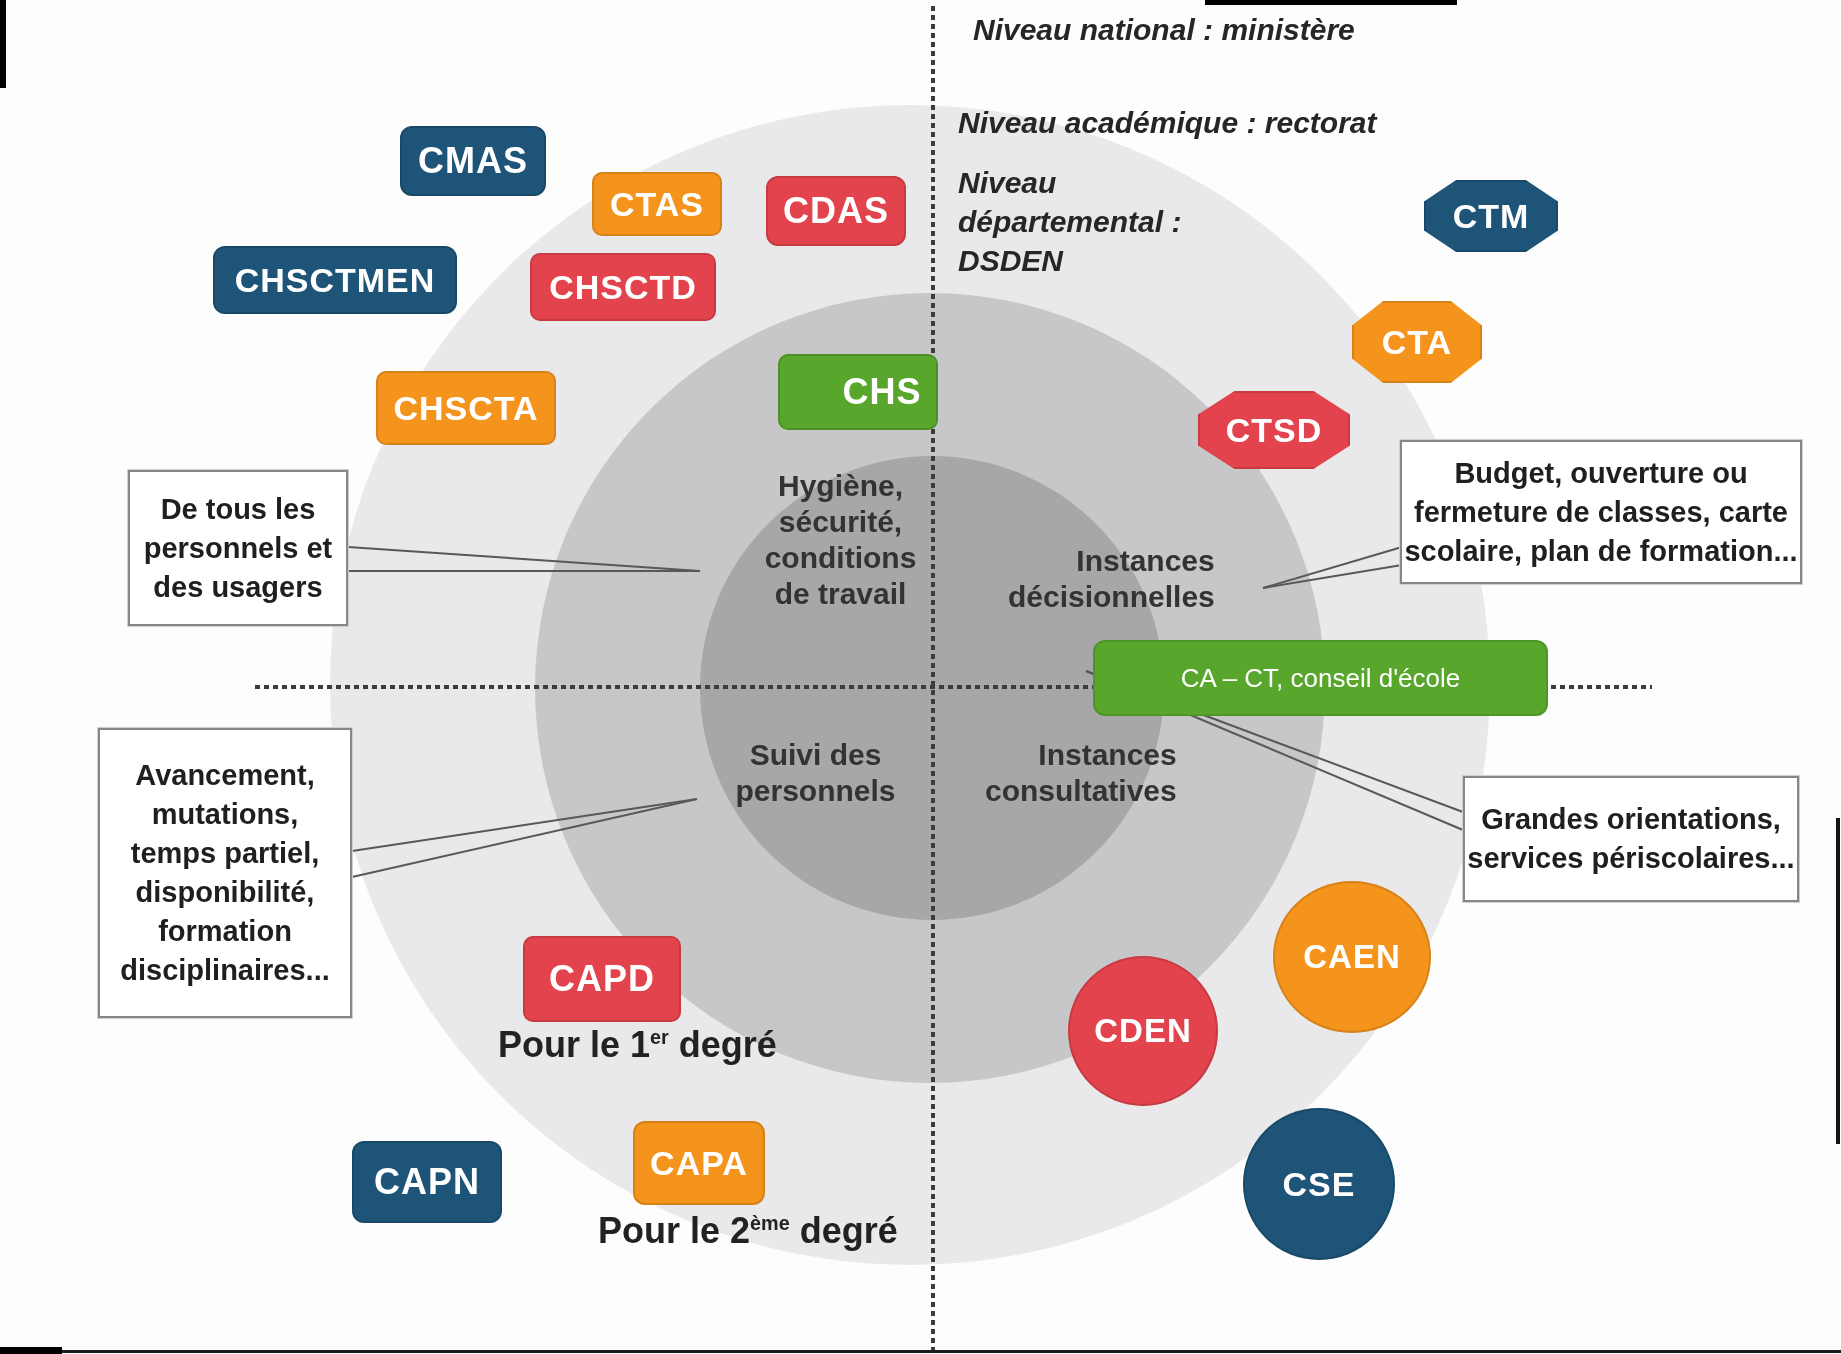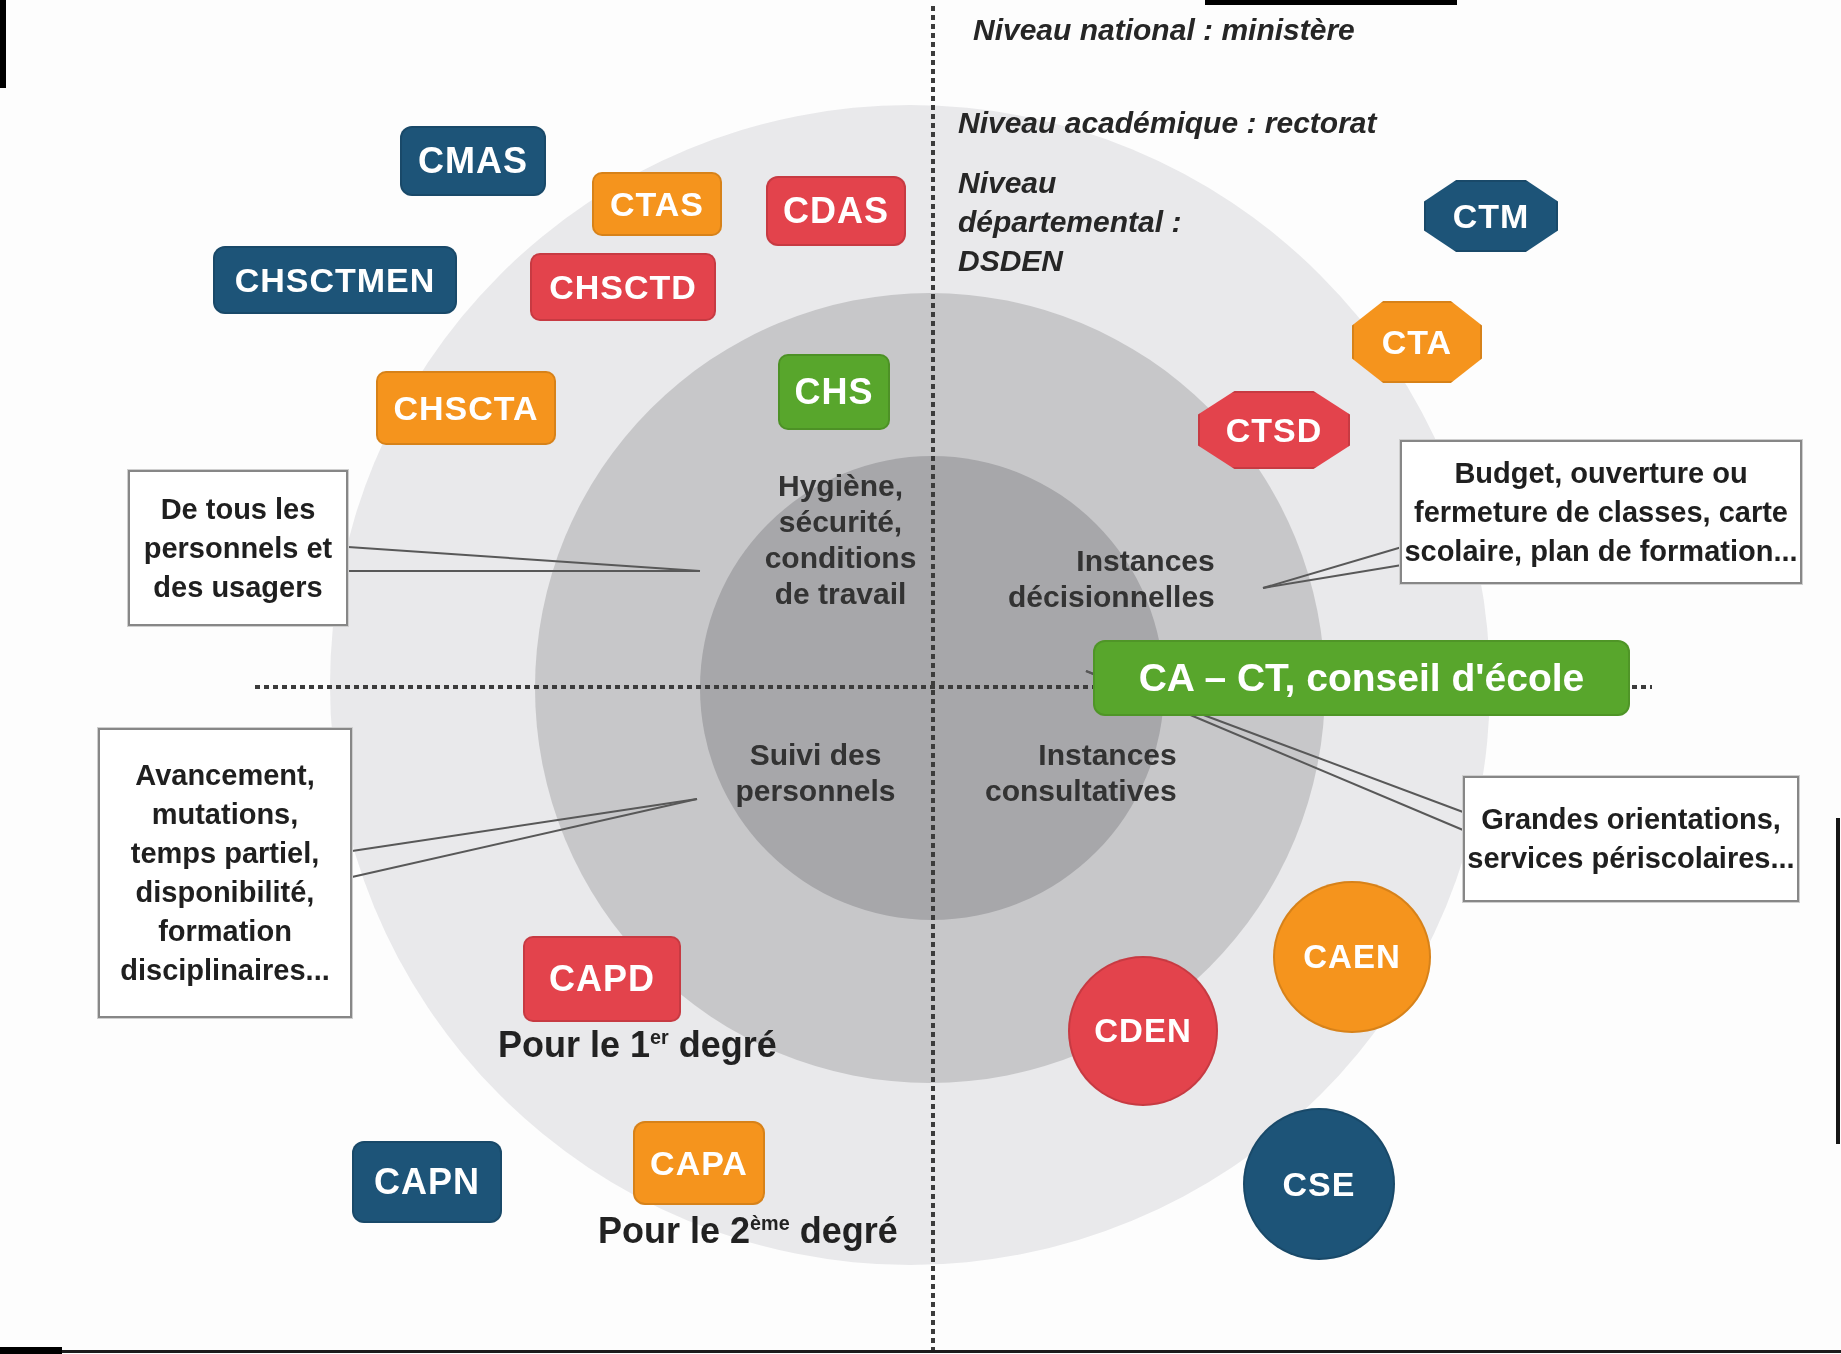--- a/index.html
+++ b/index.html
@@ -26,29 +26,29 @@
 
   .qlabel{position:absolute;z-index:5;font-weight:bold;color:#333;font-size:30px;line-height:36px;text-align:right;}
   .qlabel.center{text-align:center;}
 
   .badge{position:absolute;z-index:6;display:flex;align-items:center;justify-content:center;
     color:#fff;font-weight:bold;letter-spacing:1px;box-shadow:inset 0 0 0 2px rgba(0,0,0,0.12);}
   .r12{border-radius:12px;} .r10{border-radius:10px;} .r6{border-radius:12px;}
   .oct{clip-path:polygon(24% 0,76% 0,100% 30%,100% 70%,76% 100%,24% 100%,0 70%,0 30%);}
   .round{border-radius:50%;}
   .bg-blue{background:var(--blue);} .bg-orange{background:var(--orange);}
-  .bg-red{background:var(--red);} .bg-green{background:var(--green);}
+  .bg-red{background:var(--red);} .bg-green{background:var(--green);padding-left:48px;}
 
   .callout{position:absolute;z-index:6;background:#fff;border:2px solid #878787;
     box-shadow:0 0 0 1px #cfcfcf;display:flex;flex-direction:column;justify-content:center;
     text-align:center;font-weight:bold;color:#1f1f1f;font-size:29px;line-height:39px;}
 
-  #banner{position:absolute;z-index:6;left:1093px;top:640px;width:537px;height:76px;
+  #banner{position:absolute;z-index:6;left:1093px;top:640px;width:455px;height:76px;
     background:var(--green);border-radius:12px;display:flex;align-items:center;justify-content:center;
-    color:#fff;font-weight:bold;font-size:39px;box-shadow:inset 0 0 0 2px rgba(0,0,0,0.1);}
+    color:#fff;font-weight:normal;font-size:26px;box-shadow:inset 0 0 0 2px rgba(0,0,0,0.1);}
 
   .caption{position:absolute;z-index:6;font-weight:bold;color:#222;font-size:36px;white-space:nowrap;}
   .caption sup{font-size:0.55em;}
 
   .artifact{position:absolute;z-index:8;background:#000;}
 
   .f36{font-size:36px;} .f34{font-size:34px;} .f33{font-size:33px;}
 </style>
 </head>
 <body>

